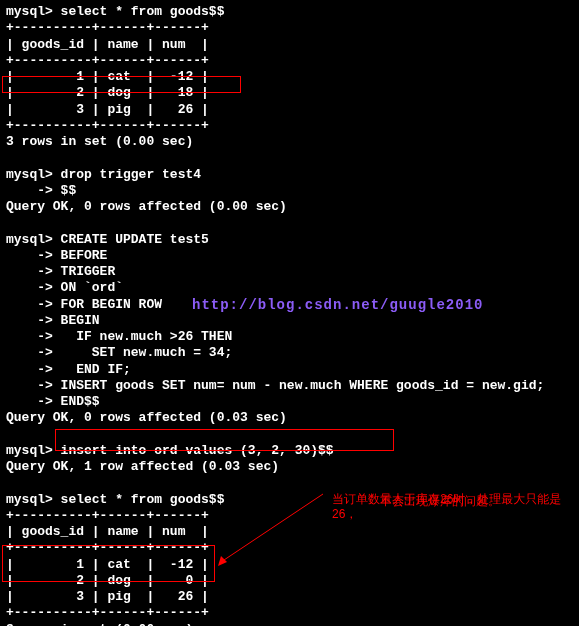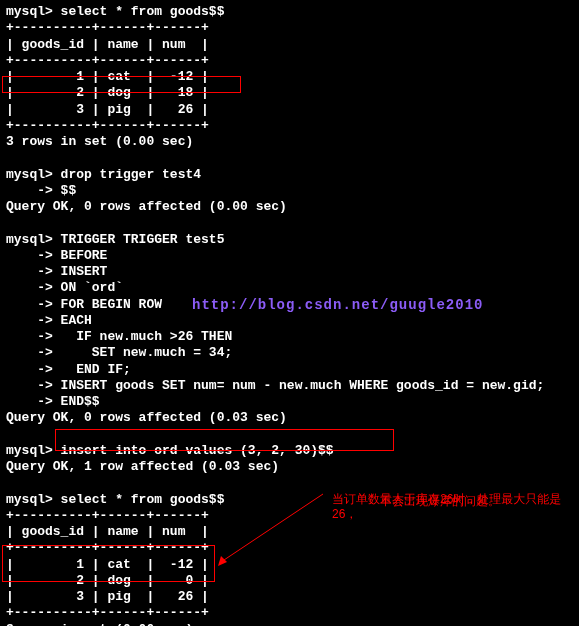--- a/index.html
+++ b/index.html
@@ -62,26 +62,26 @@
 <div class="line">|        1 | cat  |  -12 |</div>
 <div class="line">|        2 | dog  |   18 |</div>
 <div class="line">|        3 | pig  |   26 |</div>
 <div class="line">+----------+------+------+</div>
 <div class="line">3 rows in set (0.00 sec)</div>
 <div class="line"> </div>
 <div class="line prompt">drop trigger test4</div>
 <div class="line cont">$$</div>
 <div class="line">Query OK, 0 rows affected (0.00 sec)</div>
 <div class="line"> </div>
-<div class="line prompt">TRIGGER TRIGGER test5</div>
+<div class="line prompt">CREATE UPDATE test5</div>
 <div class="line cont">BEFORE</div>
-<div class="line cont">INSERT</div>
+<div class="line cont">TRIGGER</div>
 <div class="line cont">ON `ord`</div>
 <div class="line cont">FOR BEGIN ROW</div>
-<div class="line cont">EACH</div>
+<div class="line cont">BEGIN</div>
 <div class="line cont">  IF new.much &gt;26 THEN</div>
 <div class="line cont">    SET new.much = 34;</div>
 <div class="line cont">  END IF;</div>
 <div class="line cont">INSERT goods SET num= num - new.much WHERE goods_id = new.gid;</div>
 <div class="line cont">END$$</div>
 <div class="line">Query OK, 0 rows affected (0.03 sec)</div>
 <div class="line"> </div>
 <div class="line prompt">insert into ord values (3, 2, 30)$$</div>
 <div class="line">Query OK, 1 row affected (0.03 sec)</div>
 <div class="line"> </div>

